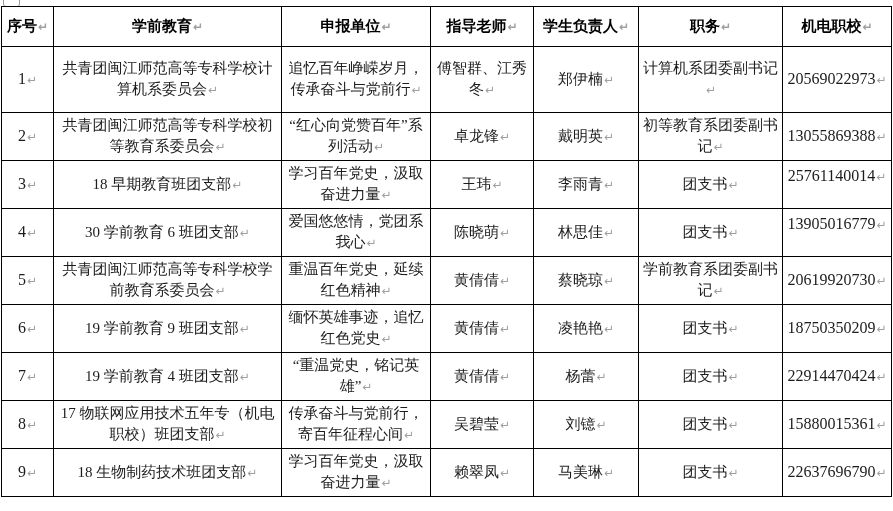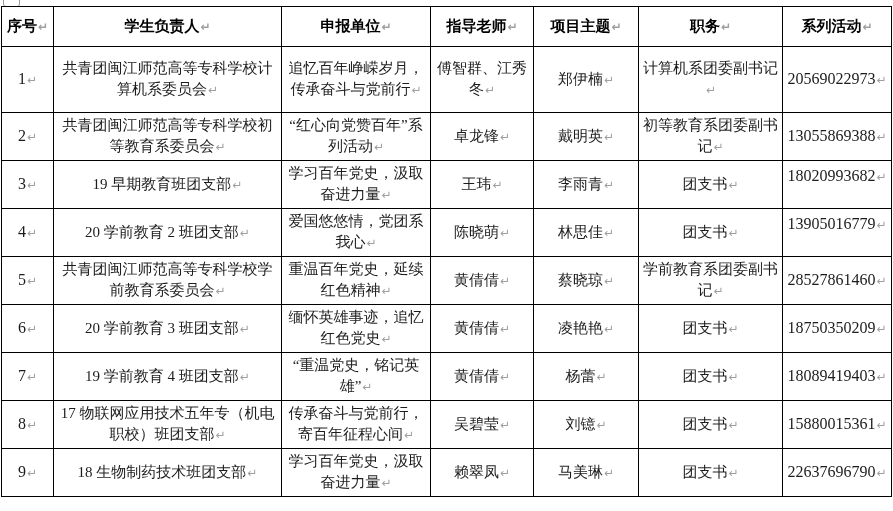--- a/index.html
+++ b/index.html
@@ -68,26 +68,26 @@
     <col style="width:228px">
     <col style="width:149px">
     <col style="width:103px">
     <col style="width:105px">
     <col style="width:144px">
     <col style="width:109px">
   </colgroup>
   <thead>
     <tr>
         <th><span>序号</span><span class="pilcrow">↵</span></th>
-        <th><span>学生负责人</span><span class="pilcrow">↵</span></th>
+        <th><span>学前教育</span><span class="pilcrow">↵</span></th>
         <th><span>申报单位</span><span class="pilcrow">↵</span></th>
         <th><span>指导老师</span><span class="pilcrow">↵</span></th>
-        <th><span>项目主题</span><span class="pilcrow">↵</span></th>
+        <th><span>学生负责人</span><span class="pilcrow">↵</span></th>
         <th><span>职务</span><span class="pilcrow">↵</span></th>
-        <th><span>系列活动</span><span class="pilcrow">↵</span></th>
+        <th><span>机电职校</span><span class="pilcrow">↵</span></th>
       </tr>
   </thead>
   <tbody>
       <tr>
         <td class="num-cell"><span>1</span><span class="pilcrow">↵</span></td>
         <td><span>共青团闽江师范高等专科学校计算机系委员会</span><span class="pilcrow">↵</span></td>
         <td><span>追忆百年峥嵘岁月，传承奋斗与党前行</span><span class="pilcrow">↵</span></td>
         <td><span>傅智群、江秀冬</span><span class="pilcrow">↵</span></td>
         <td><span>郑伊楠</span><span class="pilcrow">↵</span></td>
         <td><span>计算机系团委副书记</span><span class="pilcrow">↵</span></td>
@@ -97,62 +97,62 @@
         <td class="num-cell"><span>2</span><span class="pilcrow">↵</span></td>
         <td><span>共青团闽江师范高等专科学校初等教育系委员会</span><span class="pilcrow">↵</span></td>
         <td><span>“红心向党赞百年”系列活动</span><span class="pilcrow">↵</span></td>
         <td><span>卓龙锋</span><span class="pilcrow">↵</span></td>
         <td><span>戴明英</span><span class="pilcrow">↵</span></td>
         <td><span>初等教育系团委副书记</span><span class="pilcrow">↵</span></td>
         <td class="num-cell"><span>13055869388</span><span class="pilcrow">↵</span></td>
       </tr>
       <tr>
         <td class="num-cell"><span>3</span><span class="pilcrow">↵</span></td>
-        <td><span>19 早期教育班团支部</span><span class="pilcrow">↵</span></td>
+        <td><span>18 早期教育班团支部</span><span class="pilcrow">↵</span></td>
         <td><span>学习百年党史，汲取奋进力量</span><span class="pilcrow">↵</span></td>
         <td><span>王玮</span><span class="pilcrow">↵</span></td>
         <td><span>李雨青</span><span class="pilcrow">↵</span></td>
         <td><span>团支书</span><span class="pilcrow">↵</span></td>
-        <td class="num-cell vtop"><span>18020993682</span><span class="pilcrow">↵</span></td>
+        <td class="num-cell vtop"><span>25761140014</span><span class="pilcrow">↵</span></td>
       </tr>
       <tr>
         <td class="num-cell"><span>4</span><span class="pilcrow">↵</span></td>
-        <td><span>20 学前教育 2 班团支部</span><span class="pilcrow">↵</span></td>
+        <td><span>30 学前教育 6 班团支部</span><span class="pilcrow">↵</span></td>
         <td><span>爱国悠悠情，党团系我心</span><span class="pilcrow">↵</span></td>
         <td><span>陈晓萌</span><span class="pilcrow">↵</span></td>
         <td><span>林思佳</span><span class="pilcrow">↵</span></td>
         <td><span>团支书</span><span class="pilcrow">↵</span></td>
         <td class="num-cell vtop"><span>13905016779</span><span class="pilcrow">↵</span></td>
       </tr>
       <tr>
         <td class="num-cell"><span>5</span><span class="pilcrow">↵</span></td>
         <td><span>共青团闽江师范高等专科学校学前教育系委员会</span><span class="pilcrow">↵</span></td>
         <td><span>重温百年党史，延续红色精神</span><span class="pilcrow">↵</span></td>
         <td><span>黄倩倩</span><span class="pilcrow">↵</span></td>
         <td><span>蔡晓琼</span><span class="pilcrow">↵</span></td>
         <td><span>学前教育系团委副书记</span><span class="pilcrow">↵</span></td>
-        <td class="num-cell"><span>28527861460</span><span class="pilcrow">↵</span></td>
+        <td class="num-cell"><span>20619920730</span><span class="pilcrow">↵</span></td>
       </tr>
       <tr>
         <td class="num-cell"><span>6</span><span class="pilcrow">↵</span></td>
-        <td><span>20 学前教育 3 班团支部</span><span class="pilcrow">↵</span></td>
+        <td><span>19 学前教育 9 班团支部</span><span class="pilcrow">↵</span></td>
         <td><span>缅怀英雄事迹，追忆红色党史</span><span class="pilcrow">↵</span></td>
         <td><span>黄倩倩</span><span class="pilcrow">↵</span></td>
         <td><span>凌艳艳</span><span class="pilcrow">↵</span></td>
         <td><span>团支书</span><span class="pilcrow">↵</span></td>
         <td class="num-cell"><span>18750350209</span><span class="pilcrow">↵</span></td>
       </tr>
       <tr>
         <td class="num-cell"><span>7</span><span class="pilcrow">↵</span></td>
         <td><span>19 学前教育 4 班团支部</span><span class="pilcrow">↵</span></td>
         <td><span>“重温党史，铭记英雄”</span><span class="pilcrow">↵</span></td>
         <td><span>黄倩倩</span><span class="pilcrow">↵</span></td>
         <td><span>杨蕾</span><span class="pilcrow">↵</span></td>
         <td><span>团支书</span><span class="pilcrow">↵</span></td>
-        <td class="num-cell"><span>18089419403</span><span class="pilcrow">↵</span></td>
+        <td class="num-cell"><span>22914470424</span><span class="pilcrow">↵</span></td>
       </tr>
       <tr>
         <td class="num-cell"><span>8</span><span class="pilcrow">↵</span></td>
         <td><span>17 物联网应用技术五年专（机电职校）班团支部</span><span class="pilcrow">↵</span></td>
         <td><span>传承奋斗与党前行，寄百年征程心间</span><span class="pilcrow">↵</span></td>
         <td><span>吴碧莹</span><span class="pilcrow">↵</span></td>
         <td><span>刘镱</span><span class="pilcrow">↵</span></td>
         <td><span>团支书</span><span class="pilcrow">↵</span></td>
         <td class="num-cell"><span>15880015361</span><span class="pilcrow">↵</span></td>
       </tr>

